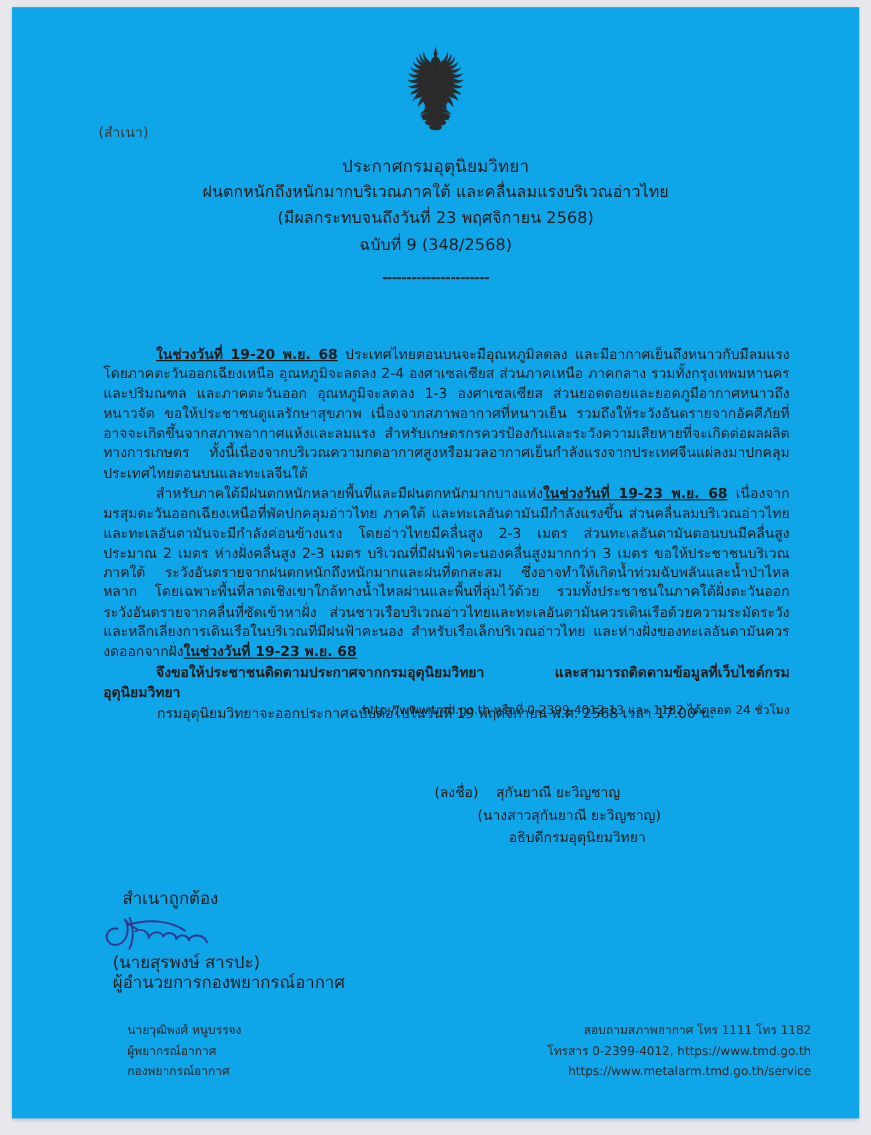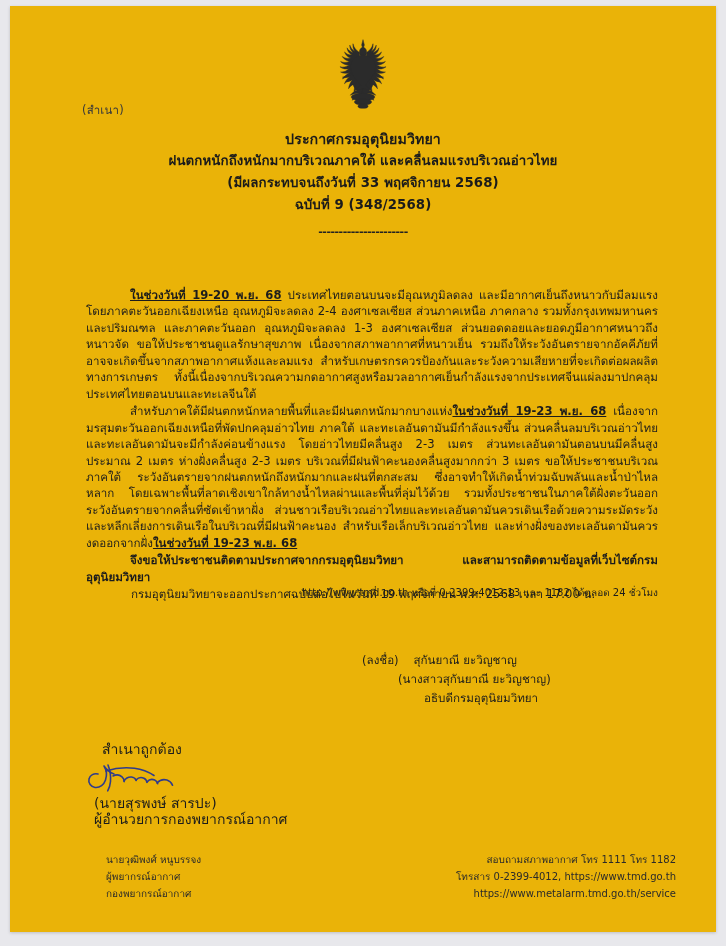--- a/index.html
+++ b/index.html
@@ -13,21 +13,21 @@
     background: #e8e8ec;
     font-family: "DejaVu Sans", "Liberation Sans", sans-serif;
     overflow: hidden;
   }
   .page {
     position: absolute;
     left: 10px;
     top: 6px;
     width: 706px;
     height: 926px;
-    background: #eab308;
+    background: #0ea5e9;
     box-shadow: 0 1px 3px rgba(0,0,0,0.18);
     box-sizing: border-box;
     overflow: hidden;
     padding-left: 41px;
   }
   .copy-label {
     position: absolute;
     left: 72px;
     top: 95px;
     font-size: 11.5px;
@@ -50,21 +50,21 @@
   .title-block {
     position: absolute;
     left: 0;
     right: 0;
     top: 122px;
     text-align: center;
     color: #1b1b1b;
   }
   .title-line {
     font-size: 13.3px;
-    font-weight: bold;
+    font-weight: normal;
     line-height: 22px;
     letter-spacing: 0.1px;
   }
   .title-line.t1 { font-size: 14.2px; }
   .sep {
     margin-top: 9px;
     font-size: 11px;
     letter-spacing: -0.5px;
     color: #222;
     font-weight: bold;
@@ -169,21 +169,21 @@
         <ellipse cx="50" cy="67" rx="13" ry="4.2"></ellipse>
         <ellipse cx="50" cy="72.5" rx="9.5" ry="3.4"></ellipse>
         <ellipse cx="50" cy="77" rx="5.5" ry="2.4"></ellipse>
       </g>
     </svg>
   </div>
 
   <div class="title-block">
     <div class="title-line t1">ประกาศกรมอุตุนิยมวิทยา</div>
     <div class="title-line">ฝนตกหนักถึงหนักมากบริเวณภาคใต้ และคลื่นลมแรงบริเวณอ่าวไทย</div>
-    <div class="title-line">(มีผลกระทบจนถึงวันที่ 33 พฤศจิกายน 2568)</div>
+    <div class="title-line">(มีผลกระทบจนถึงวันที่ 23 พฤศจิกายน 2568)</div>
     <div class="title-line">ฉบับที่ 9 (348/2568)</div>
     <div class="sep">----------------------</div>
   </div>
 
   <div class="body-block">
     <p class="para p1"><span class="indent"></span><b class="bd">ในช่วงวันที่ 19-20 พ.ย. 68</b><span> ประเทศไทยตอนบนจะมีอุณหภูมิลดลง และมีอากาศเย็นถึงหนาวกับมีลมแรง โดยภาคตะวันออกเฉียงเหนือ อุณหภูมิจะลดลง 2-4 องศาเซลเซียส ส่วนภาคเหนือ ภาคกลาง รวมทั้งกรุงเทพมหานครและปริมณฑล และภาคตะวันออก อุณหภูมิจะลดลง 1-3 องศาเซลเซียส ส่วนยอดดอยและยอดภูมีอากาศหนาวถึงหนาวจัด ขอให้ประชาชนดูแลรักษาสุขภาพ เนื่องจากสภาพอากาศที่หนาวเย็น รวมถึงให้ระวังอันตรายจากอัคคีภัยที่อาจจะเกิดขึ้นจากสภาพอากาศแห้งและลมแรง สำหรับเกษตรกรควรป้องกันและระวังความเสียหายที่จะเกิดต่อผลผลิตทางการเกษตร ทั้งนี้เนื่องจากบริเวณความกดอากาศสูงหรือมวลอากาศเย็นกำลังแรงจากประเทศจีนแผ่ลงมาปกคลุมประเทศไทยตอนบนและทะเลจีนใต้</span></p>
 
     <p class="para p2"><span class="indent"></span><span>สำหรับภาคใต้มีฝนตกหนักหลายพื้นที่และมีฝนตกหนักมากบางแห่ง</span><b class="bd">ในช่วงวันที่ 19-23 พ.ย. 68</b><span> เนื่องจากมรสุมตะวันออกเฉียงเหนือที่พัดปกคลุมอ่าวไทย ภาคใต้ และทะเลอันดามันมีกำลังแรงขึ้น ส่วนคลื่นลมบริเวณอ่าวไทยและทะเลอันดามันจะมีกำลังค่อนข้างแรง โดยอ่าวไทยมีคลื่นสูง 2-3 เมตร ส่วนทะเลอันดามันตอนบนมีคลื่นสูงประมาณ 2 เมตร ห่างฝั่งคลื่นสูง 2-3 เมตร บริเวณที่มีฝนฟ้าคะนองคลื่นสูงมากกว่า 3 เมตร ขอให้ประชาชนบริเวณภาคใต้ ระวังอันตรายจากฝนตกหนักถึงหนักมากและฝนที่ตกสะสม ซึ่งอาจทำให้เกิดน้ำท่วมฉับพลันและน้ำป่าไหลหลาก โดยเฉพาะพื้นที่ลาดเชิงเขาใกล้ทางน้ำไหลผ่านและพื้นที่ลุ่มไว้ด้วย รวมทั้งประชาชนในภาคใต้ฝั่งตะวันออกระวังอันตรายจากคลื่นที่ซัดเข้าหาฝั่ง ส่วนชาวเรือบริเวณอ่าวไทยและทะเลอันดามันควรเดินเรือด้วยความระมัดระวังและหลีกเลี่ยงการเดินเรือในบริเวณที่มีฝนฟ้าคะนอง สำหรับเรือเล็กบริเวณอ่าวไทย และห่างฝั่งของทะเลอันดามันควรงดออกจากฝั่ง</span><b class="bd">ในช่วงวันที่ 19-23 พ.ย. 68</b></p>
 
     <p class="para p3"><span class="indent"></span><span>จึงขอให้ประชาชนติดตามประกาศจากกรมอุตุนิยมวิทยา และสามารถติดตามข้อมูลที่เว็บไซต์กรมอุตุนิยมวิทยา</span></p>

